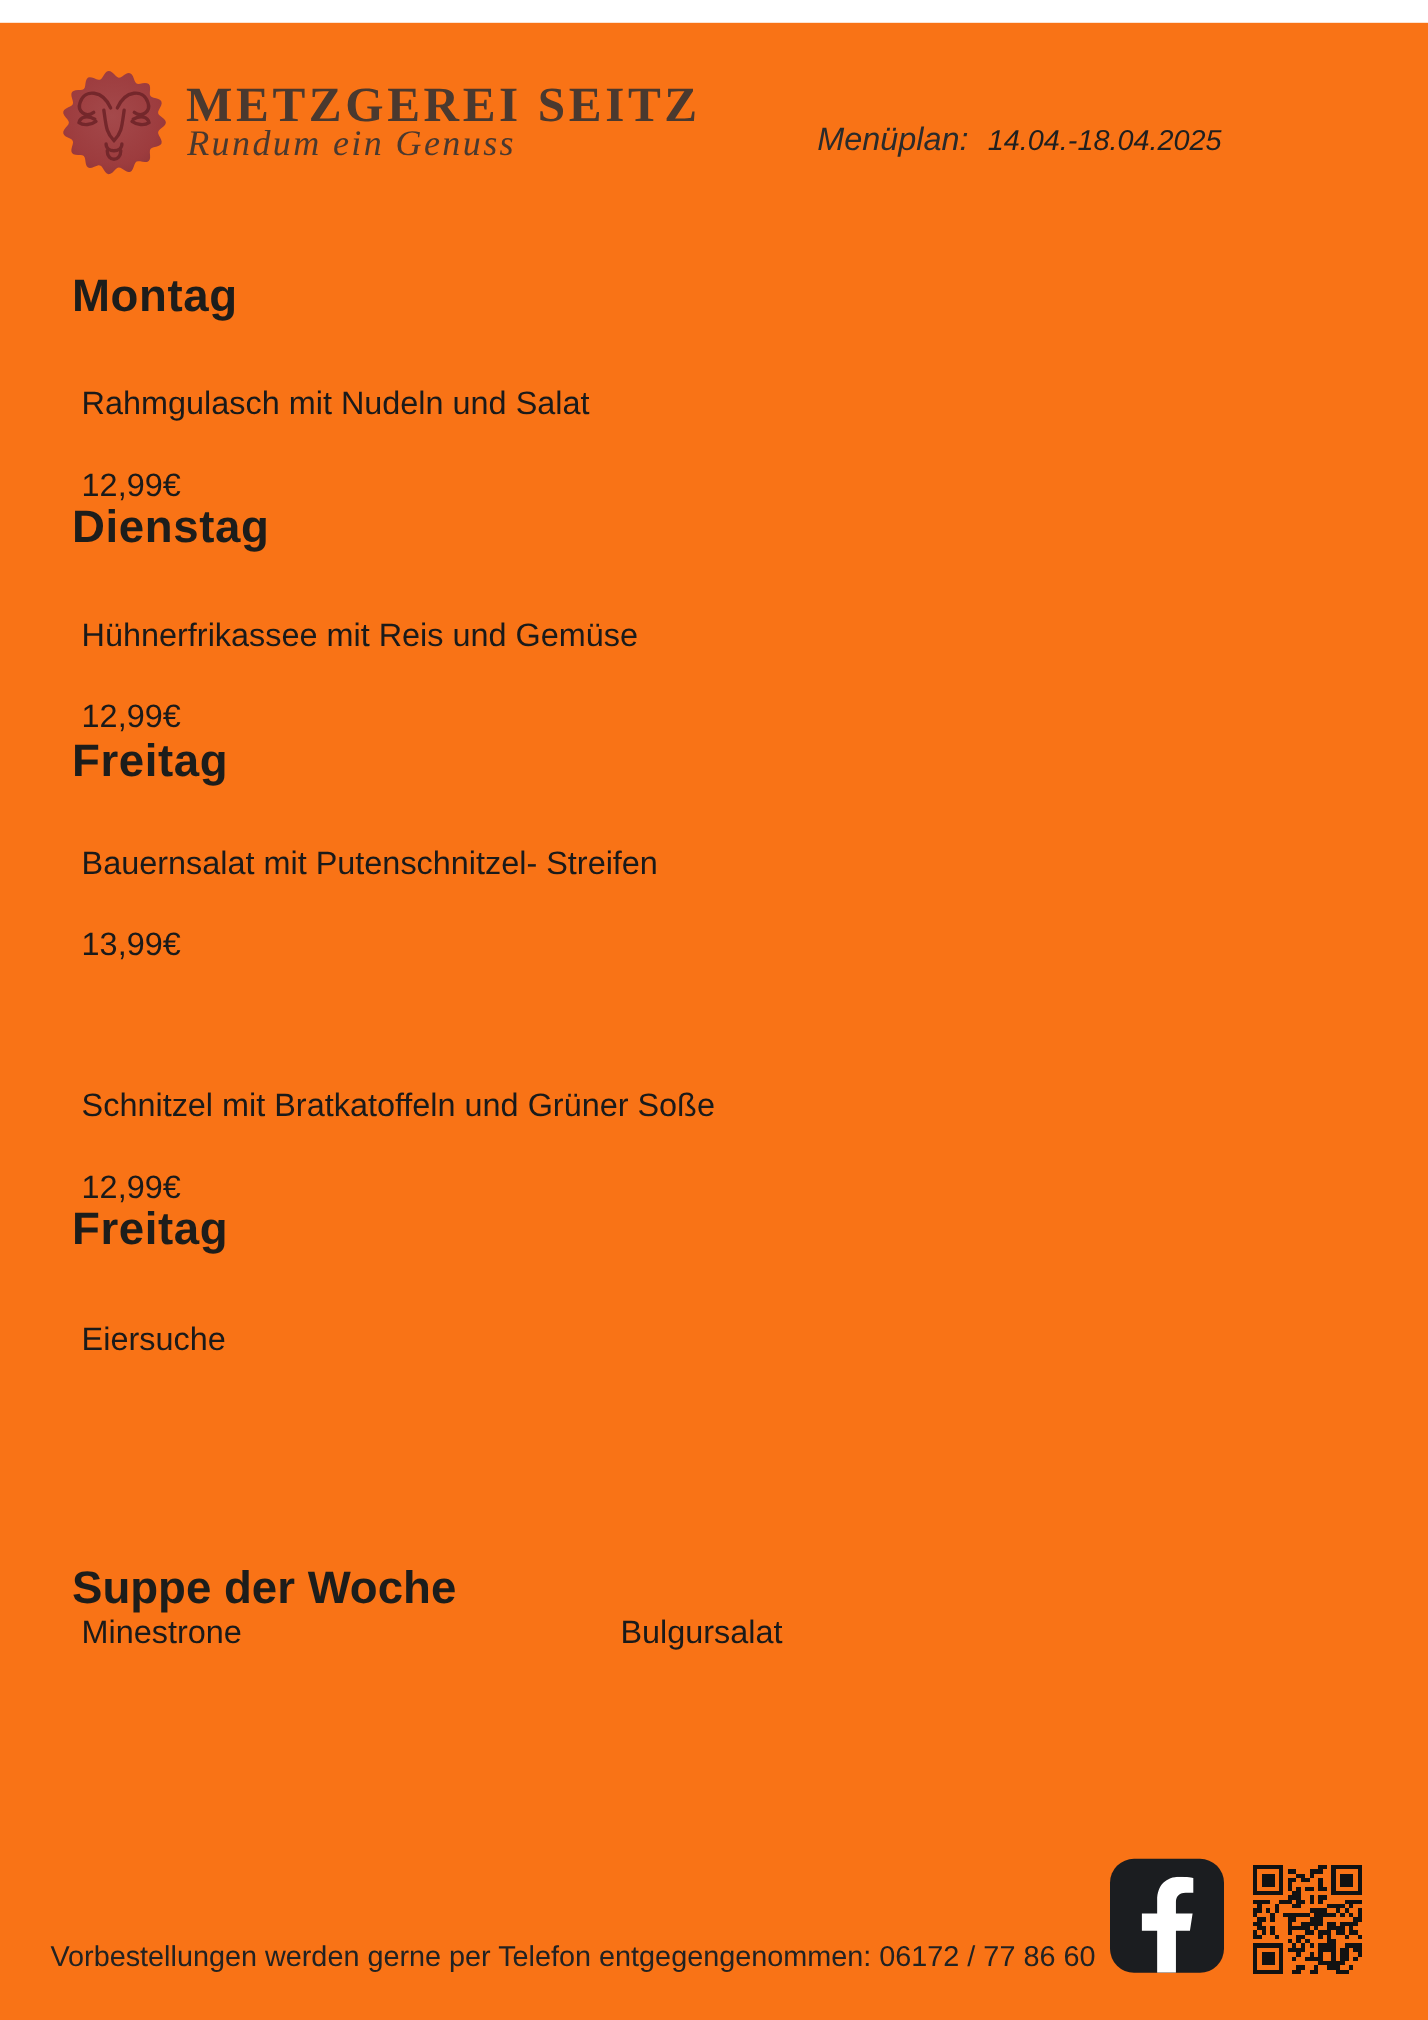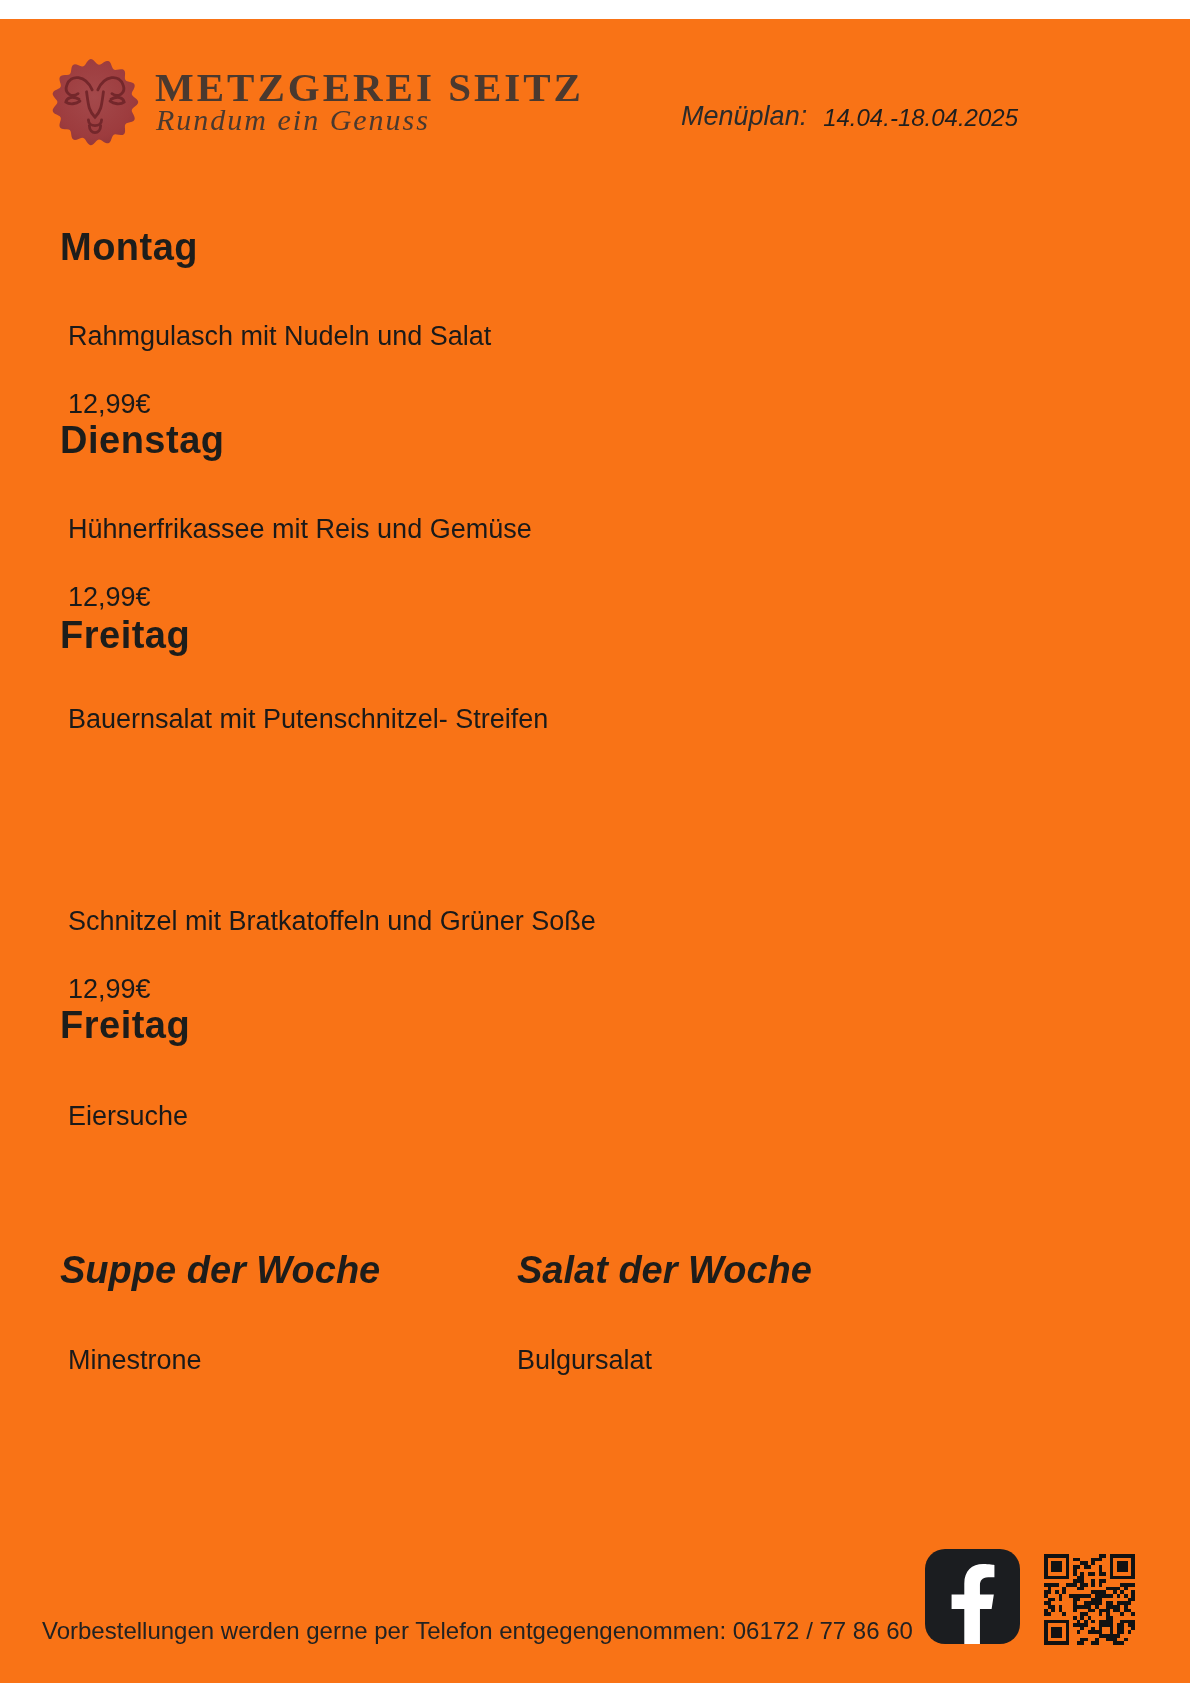--- a/index.html
+++ b/index.html
@@ -42,22 +42,22 @@
     position:absolute;left:68px;
     font-size:27px;line-height:34px;color:#1a1a1a;white-space:pre-line;
   }
   .h-d0{top:207px}.b-d0{top:266px}
   .h-d1{top:400px}.b-d1{top:459px}
   .h-d2{top:595px}.b-d2{top:649px}
   .h-d3{top:790px}.b-d3{top:851px}
   .h-d4{top:985px}.b-d4{top:1046px}
   
   .wk-head{
-    position:absolute;top:1230px;
-    font-size:38px;font-weight:700;color:#1d1d1b;white-space:nowrap;font-style:italic;
+    position:absolute;top:1284px;
+    font-size:38px;font-weight:700;color:#1d1d1b;white-space:nowrap;
   }
   .wk-item{
     position:absolute;top:1326px;
     font-size:27px;color:#1a1a1a;white-space:nowrap;
   }
   .wk-left{left:60px}.wk-left-item{left:68px}
   .wk-right{left:517px}.wk-right-item{left:517px}
   
   .fb-icon{
     position:absolute;left:925px;top:1530px;width:95px;height:95px;
@@ -117,36 +117,36 @@
 
   <div class="day-head h-d1">Dienstag</div>
   <div class="day-body b-d1">
     <div>Hühnerfrikassee mit Reis und Gemüse</div>
     <div>12,99€</div>
   </div>
 
   <div class="day-head h-d2">Freitag</div>
   <div class="day-body b-d2">
     <div>Bauernsalat mit Putenschnitzel- Streifen</div>
+    <div>13,99€</div>
   </div>
 
   <div class="day-body b-d3">
     <div>Schnitzel mit Bratkatoffeln und Grüner Soße</div>
     <div>12,99€</div>
   </div>
 
   <div class="day-head h-d4">Freitag</div>
   <div class="day-body b-d4">
     <div>Eiersuche</div>
     <div></div>
   </div>
 
   <div class="wk-head wk-left">Suppe der Woche</div>
   <div class="wk-item wk-left-item">Minestrone</div>
-  <div class="wk-head wk-right">Salat der Woche</div>
   <div class="wk-item wk-right-item">Bulgursalat</div>
 
   <div class="fb-icon" title="Facebook">
     <svg viewBox="0 0 320 512" aria-hidden="true">
       <path fill="#ffffff" d="M279.14 288l14.22-92.66h-88.91v-60.13c0-25.35 12.42-50.06 52.24-50.06h40.42V6.26S260.43 0 225.36 0c-73.22 0-121.08 44.38-121.08 124.72v70.62H22.89V288h81.39v224h100.17V288z"></path>
     </svg>
   </div>
   <svg class="qr" viewBox="0 0 25 25" aria-hidden="true" shape-rendering="crispEdges">
       <rect x="15" y="0" width="1" height="1" fill="#121212"></rect>
       <rect x="16" y="0" width="1" height="1" fill="#121212"></rect>

